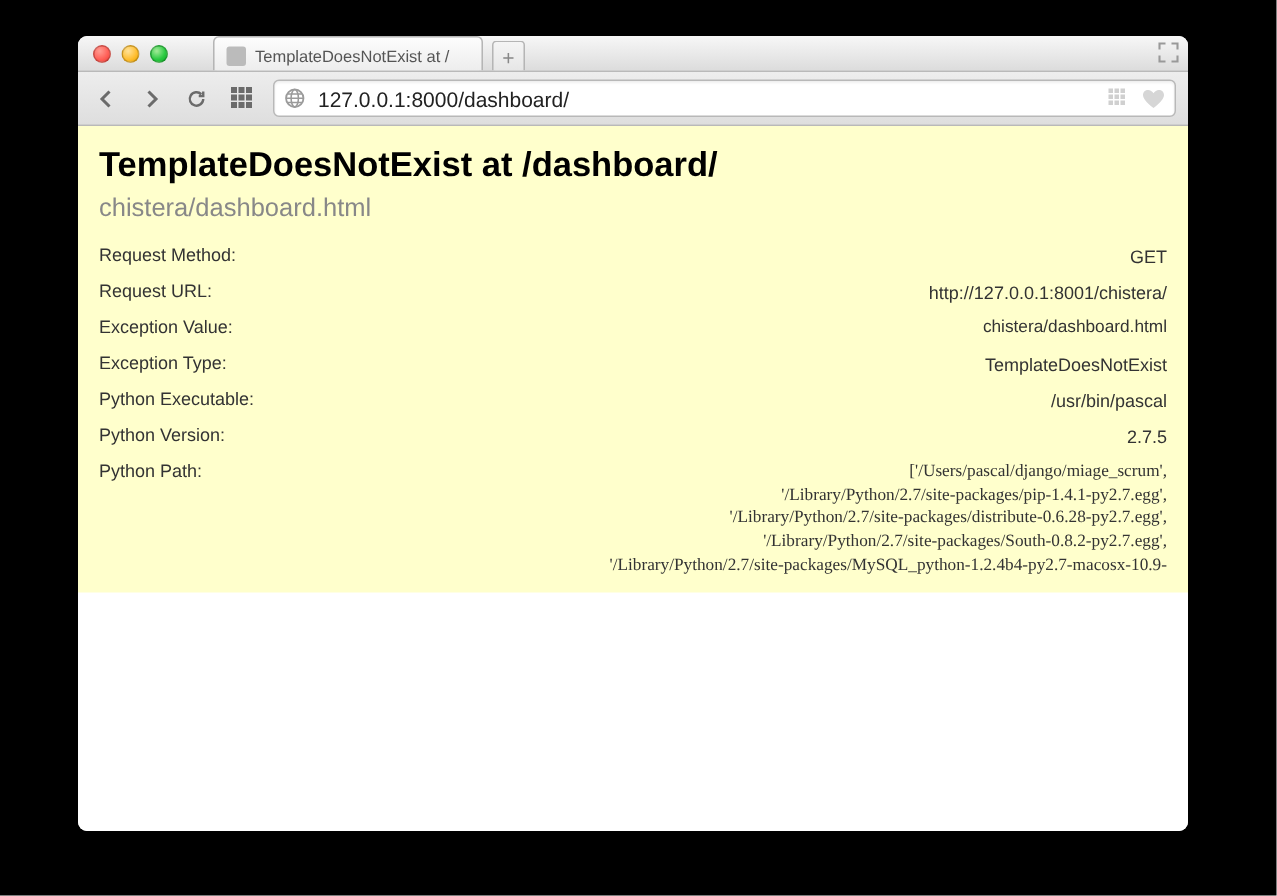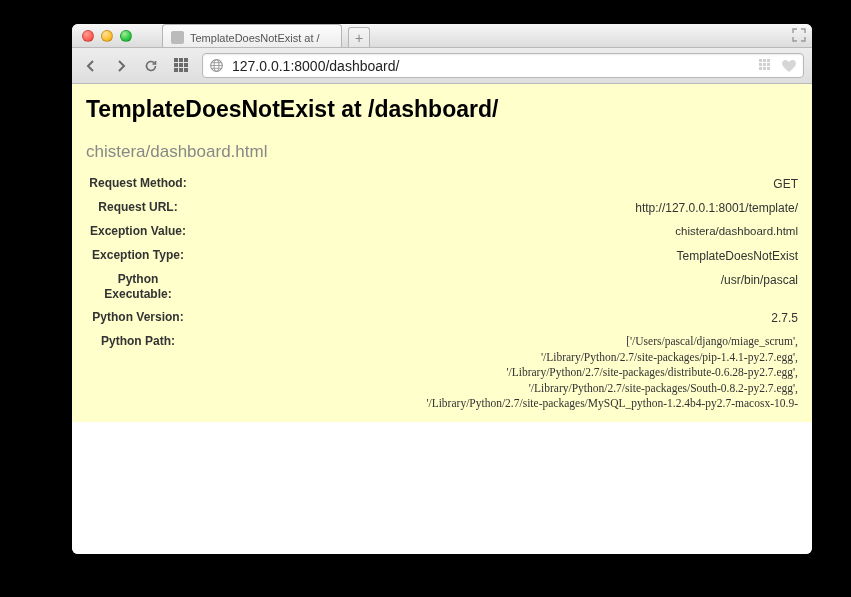--- a/index.html
+++ b/index.html
@@ -6,21 +6,21 @@
   body {
     background: #000;
     font-family: "Lucida Grande", "Helvetica Neue", Arial, sans-serif;
     width: 851px;
     height: 597px;
     overflow: hidden;
     position: relative;
   }
   .window {
     position: absolute;
-    left: 72px;
+    left: 52px;
     top: 24px;
     width: 740px;
     height: 530px;
     background: #e8e8e8;
     border-radius: 6px;
     box-shadow: 0 10px 40px rgba(0,0,0,0.6);
     display: flex;
     flex-direction: column;
     overflow: hidden;
   }
@@ -137,38 +137,38 @@
     font-family: "Helvetica Neue", Arial, sans-serif;
   }
   .summary {
     background: #ffffcc;
     padding: 12px 14px 6px 14px;
   }
   .summary h1 {
     font-size: 23px;
     font-weight: 600;
     color:#000;
-    margin-bottom: 19px;
+    margin-bottom: 6px;
   }
   .summary h2 {
     font-size: 17px;
     font-weight: 400;
     color:#888;
     margin-bottom: 10px;
   }
   table.meta {
     width: 100%;
     border-collapse: collapse;
     font-size: 12px;
   }
   table.meta th {
-    text-align: center;
+    text-align: left;
     vertical-align: top;
     padding: 4px 6px 4px 0;
-    font-weight: bold;
+    font-weight: normal;
     color:#333;
     width: 110px;
     line-height: 1.25;
   }
   table.meta td {
     text-align: right;
     padding: 4px 0;
     color:#333;
     vertical-align: top;
     font-family: inherit;
@@ -267,21 +267,21 @@
         <h1>TemplateDoesNotExist at /dashboard/</h1>
         <h2>chistera/dashboard.html</h2>
         <table class="meta">
           <tbody>
               <tr>
             <th>Request Method:</th>
             <td>GET</td>
           </tr>
           <tr>
             <th>Request URL:</th>
-            <td>http://127.0.0.1:8001/template/</td>
+            <td>http://127.0.0.1:8001/chistera/</td>
           </tr>
           <tr>
             <th>Exception Value:</th>
             <td class="mono">chistera/dashboard.html</td>
           </tr>
           <tr>
             <th>Exception Type:</th>
             <td>TemplateDoesNotExist</td>
           </tr>
           <tr>

